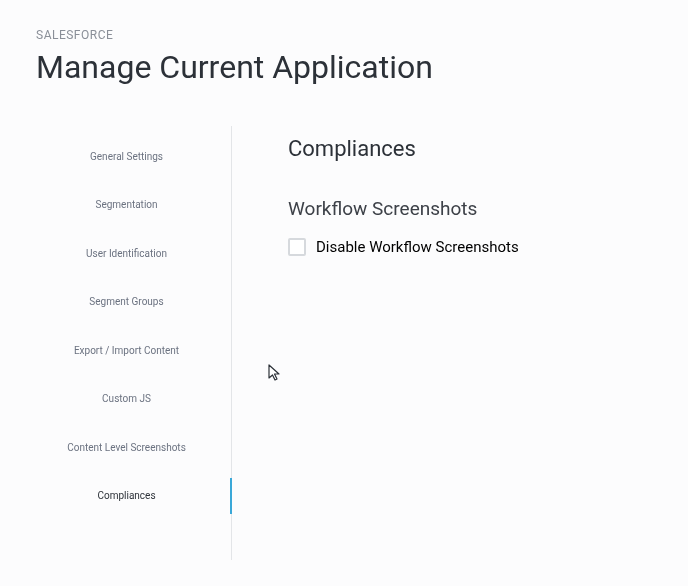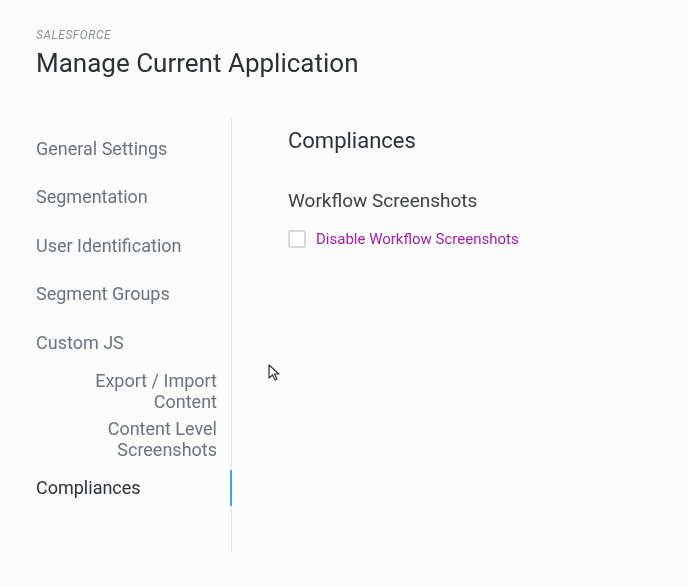--- a/index.html
+++ b/index.html
@@ -16,48 +16,47 @@
       position: relative;
     }
     .page {
       padding: 28px 0 0 36px;
     }
     .breadcrumb {
       font-size: 12px;
       letter-spacing: 0.5px;
       color: #8a8f98;
       margin-bottom: 6px;
-      font-style: italic;
     }
     .page-title {
-      font-size: 26px;
+      font-size: 32px;
       font-weight: 400;
       color: #2c3138;
       margin-bottom: 40px;
     }
     .content-wrap {
       display: flex;
     }
     .sidebar {
       width: 196px;
       border-right: 1px solid #e3e5e8;
       padding-top: 6px;
       padding-bottom: 40px;
       position: relative;
     }
     .sidebar-item {
       text-align: right;
       padding: 16px 14px 16px 0;
-      font-size: 18px;
+      font-size: 10px;
       color: #6b7280;
       cursor: pointer;
       height: 48.5px;
       display: flex;
       align-items: center;
-      justify-content: flex-start;
+      justify-content: center;
     }
     .sidebar-item.active {
       color: #2c3138;
       position: relative;
     }
     .sidebar-item.active::after {
       content: "";
       position: absolute;
       right: -1px;
       top: 6px;
@@ -89,21 +88,21 @@
       width: 18px;
       height: 18px;
       border: 2px solid #d6d9dd;
       border-radius: 2px;
       background: #fff;
       cursor: pointer;
       flex-shrink: 0;
     }
     .checkbox-label {
       font-size: 15px;
-      color: #a21caf;
+      color: #000000;
     }
     .cursor {
       position: absolute;
       left: 268px;
       top: 364px;
       width: 14px;
       height: 18px;
       pointer-events: none;
     }
   </style>
@@ -122,24 +121,24 @@
       <div class="sidebar-item">
         <span>Segmentation</span>
       </div>
       <div class="sidebar-item">
         <span>User Identification</span>
       </div>
       <div class="sidebar-item">
         <span>Segment Groups</span>
       </div>
       <div class="sidebar-item">
-        <span>Custom JS</span>
+        <span>Export / Import Content</span>
       </div>
       <div class="sidebar-item">
-        <span>Export / Import Content</span>
+        <span>Custom JS</span>
       </div>
       <div class="sidebar-item">
         <span>Content Level Screenshots</span>
       </div>
       <div class="sidebar-item active">
         <span>Compliances</span>
       </div>
     </nav>
 
     <main class="main">

